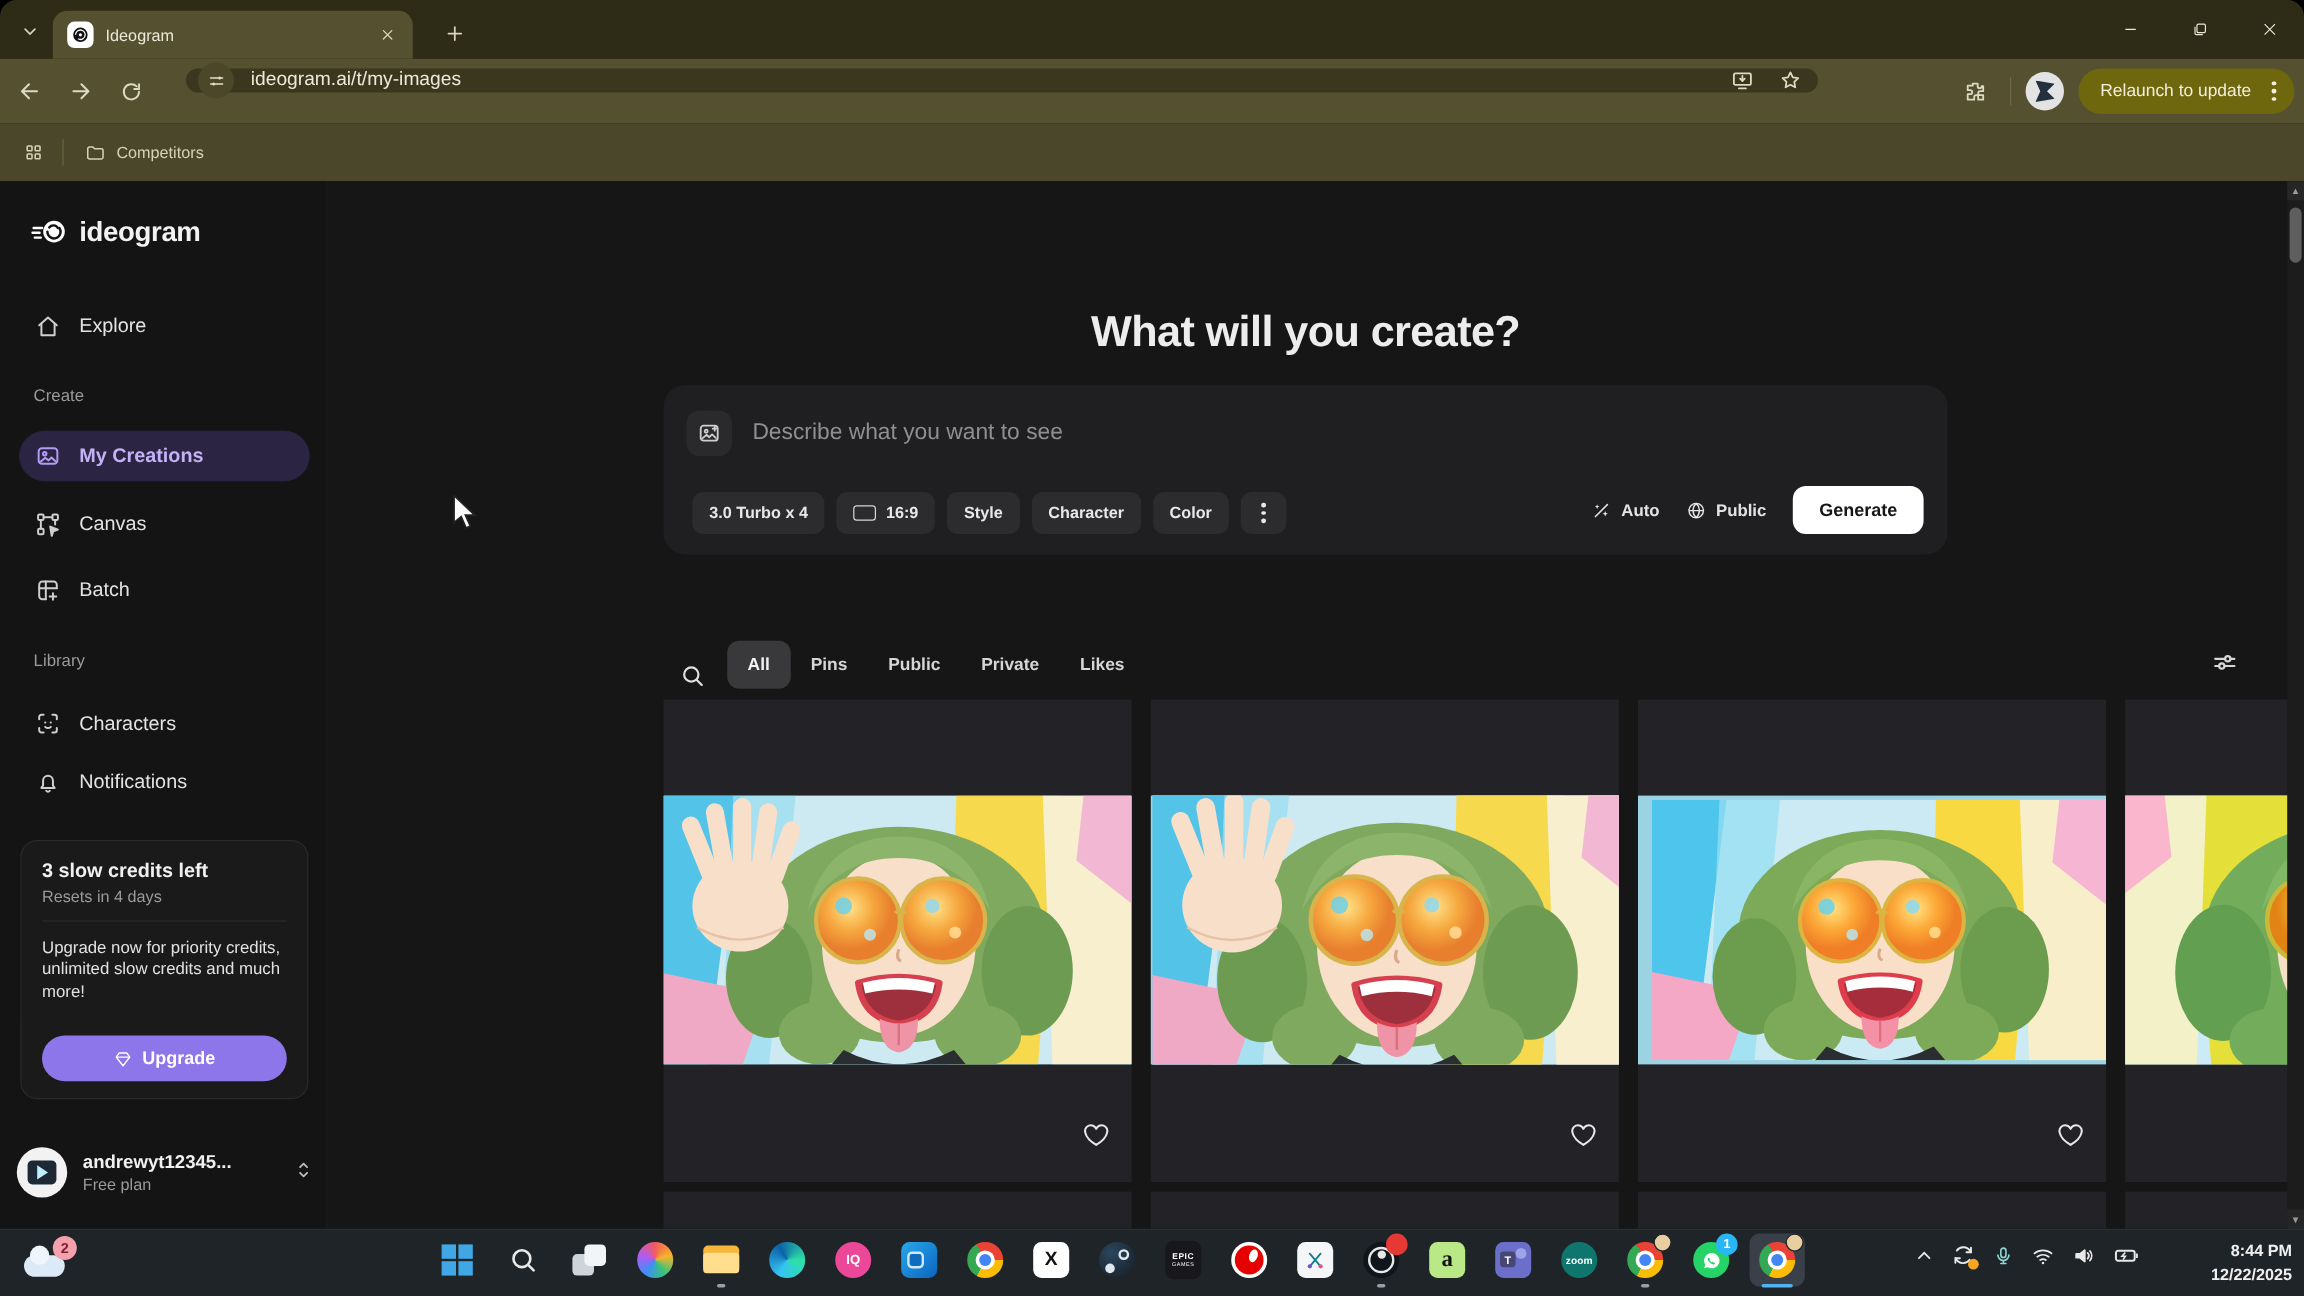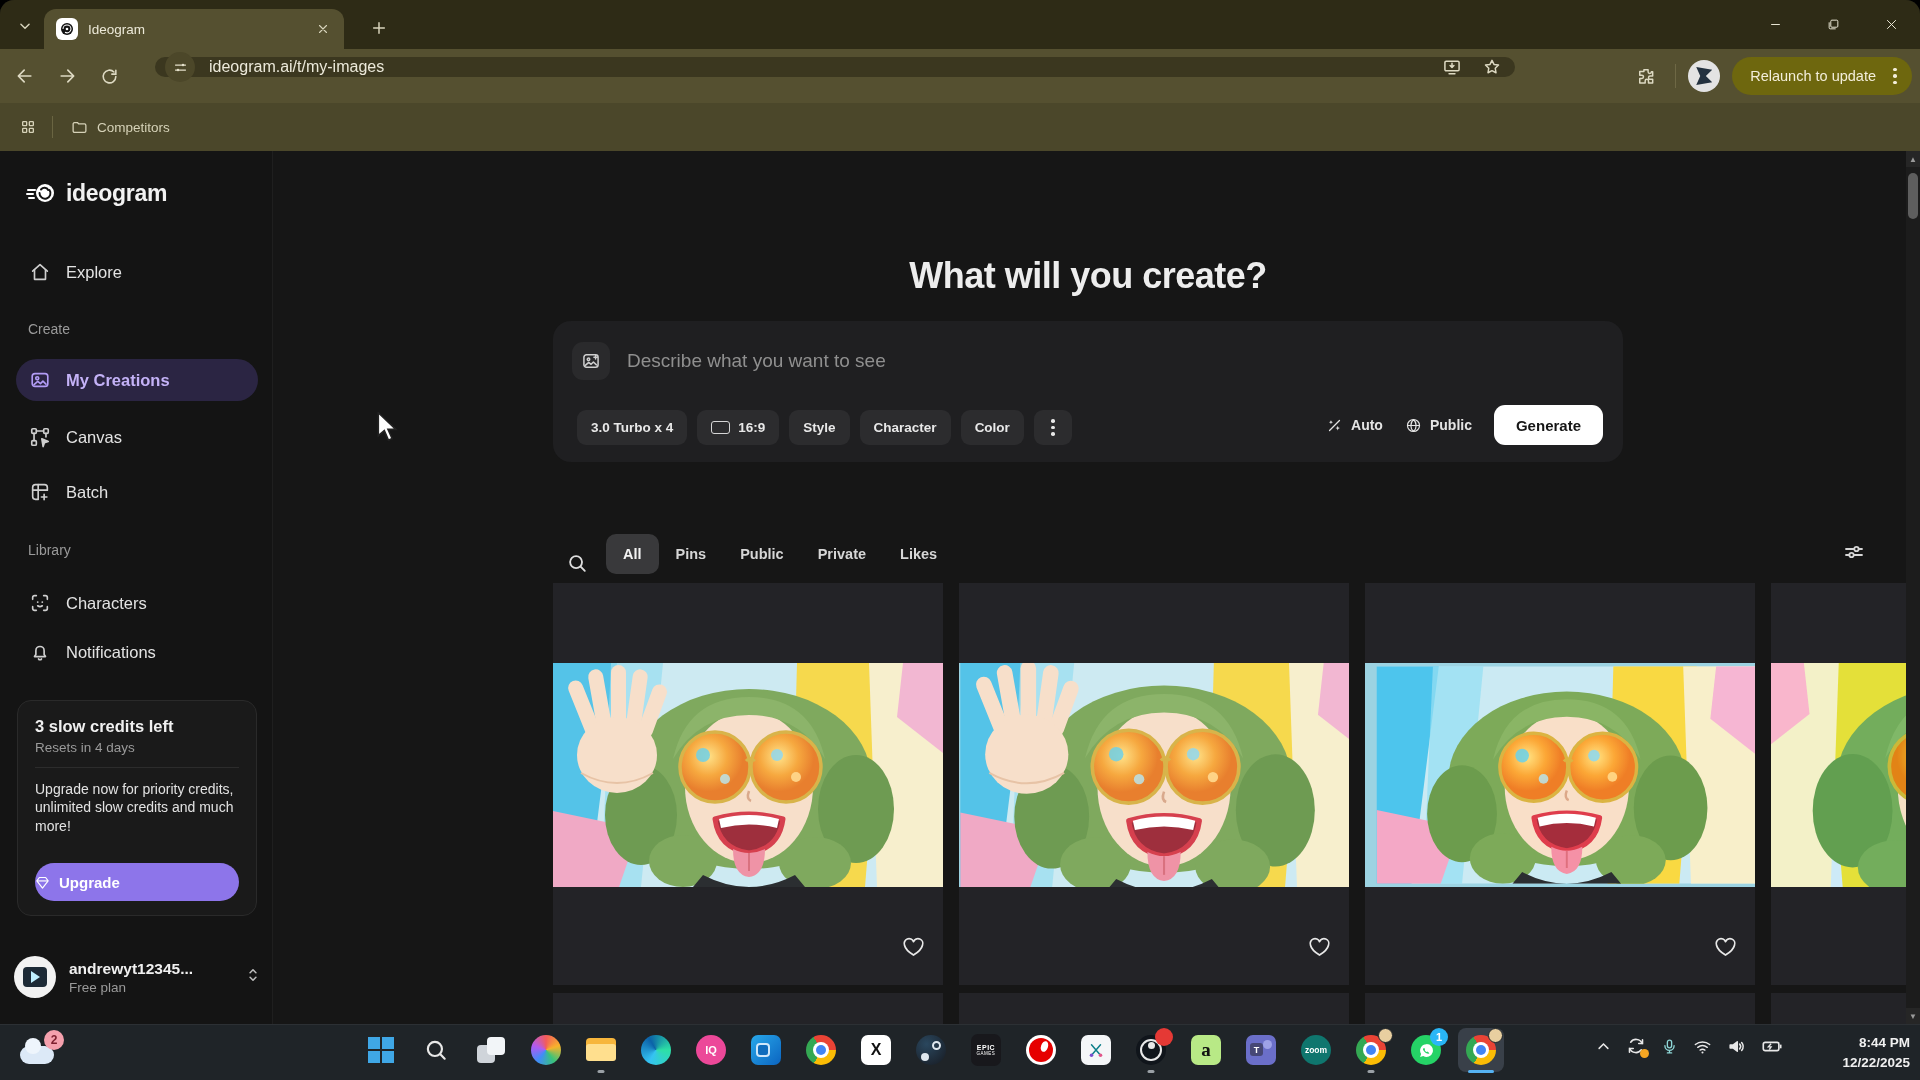--- a/index.html
+++ b/index.html
@@ -47,21 +47,21 @@
   .ni svg{color:#cfcfcf;flex:0 0 auto;}
   .ni.active{background:rgba(128,99,235,.22);color:#c4b2f7;font-weight:600;}
   .ni.active svg{color:#b29cf5;}
   .sec-label{position:absolute;left:28px;color:#9a9a9a;font-size:14px;}
 
   .credits-card{position:absolute;left:17px;top:549px;width:240px;height:216px;background:#1a1a1a;border:1px solid #2a2a2a;border-radius:14px;padding:16px 17px;}
   .credits-title{color:#f0f0f0;font-size:16.5px;font-weight:700;}
   .credits-resets{color:#9a9a9a;font-size:13.5px;margin-top:4px;}
   .credits-div{height:1px;background:#2c2c2c;margin:12px 0;}
   .credits-upsell{color:#e2e2e2;font-size:14px;line-height:1.32;}
-  .upgrade-btn{position:absolute;left:17px;right:17px;bottom:14px;height:38px;border-radius:19px;background:#8d75ea;color:#fff;font-size:15px;font-weight:600;display:flex;align-items:center;gap:9px;}
+  .upgrade-btn{position:absolute;left:17px;right:17px;bottom:14px;height:38px;border-radius:19px;background:#8d75ea;color:#fff;font-size:15px;font-weight:600;display:flex;align-items:center;justify-content:center;gap:9px;}
 
   .user-row{position:absolute;left:14px;top:800px;width:246px;height:52px;display:flex;align-items:center;gap:13px;}
   .user-avatar{width:42px;height:42px;border-radius:21px;background:#f2f2f2;display:flex;align-items:center;justify-content:center;}
   .user-avatar .logo-sq{width:24px;height:20px;background:#1d2a36;border-radius:4px;position:relative;}
   .user-avatar .logo-sq::after{content:"";position:absolute;left:8px;top:4px;border-left:9px solid #bfefff;border-top:6px solid transparent;border-bottom:6px solid transparent;}
   .user-name{color:#f0f0f0;font-size:15.5px;font-weight:700;width:158px;white-space:nowrap;overflow:hidden;}
   .user-plan{color:#9a9a9a;font-size:13.5px;margin-top:2px;}
   .user-caret{margin-left:auto;color:#bdbdbd;}
 
   .main{position:absolute;left:273px;top:0;width:1633px;height:100%;background:#161616;}

